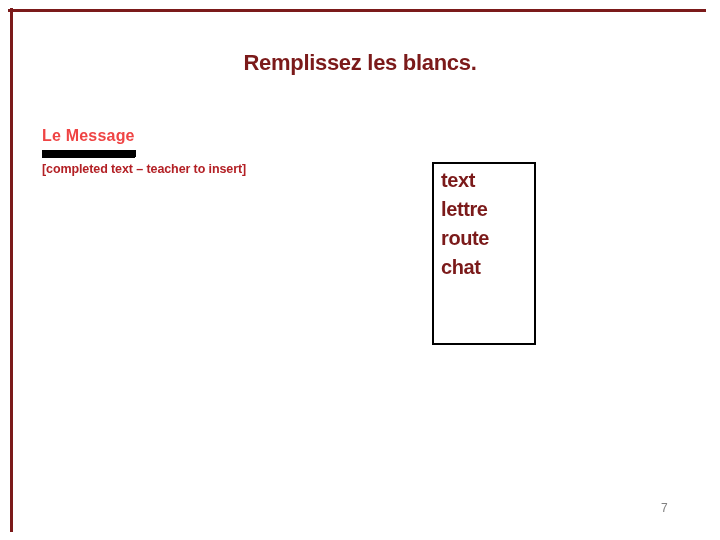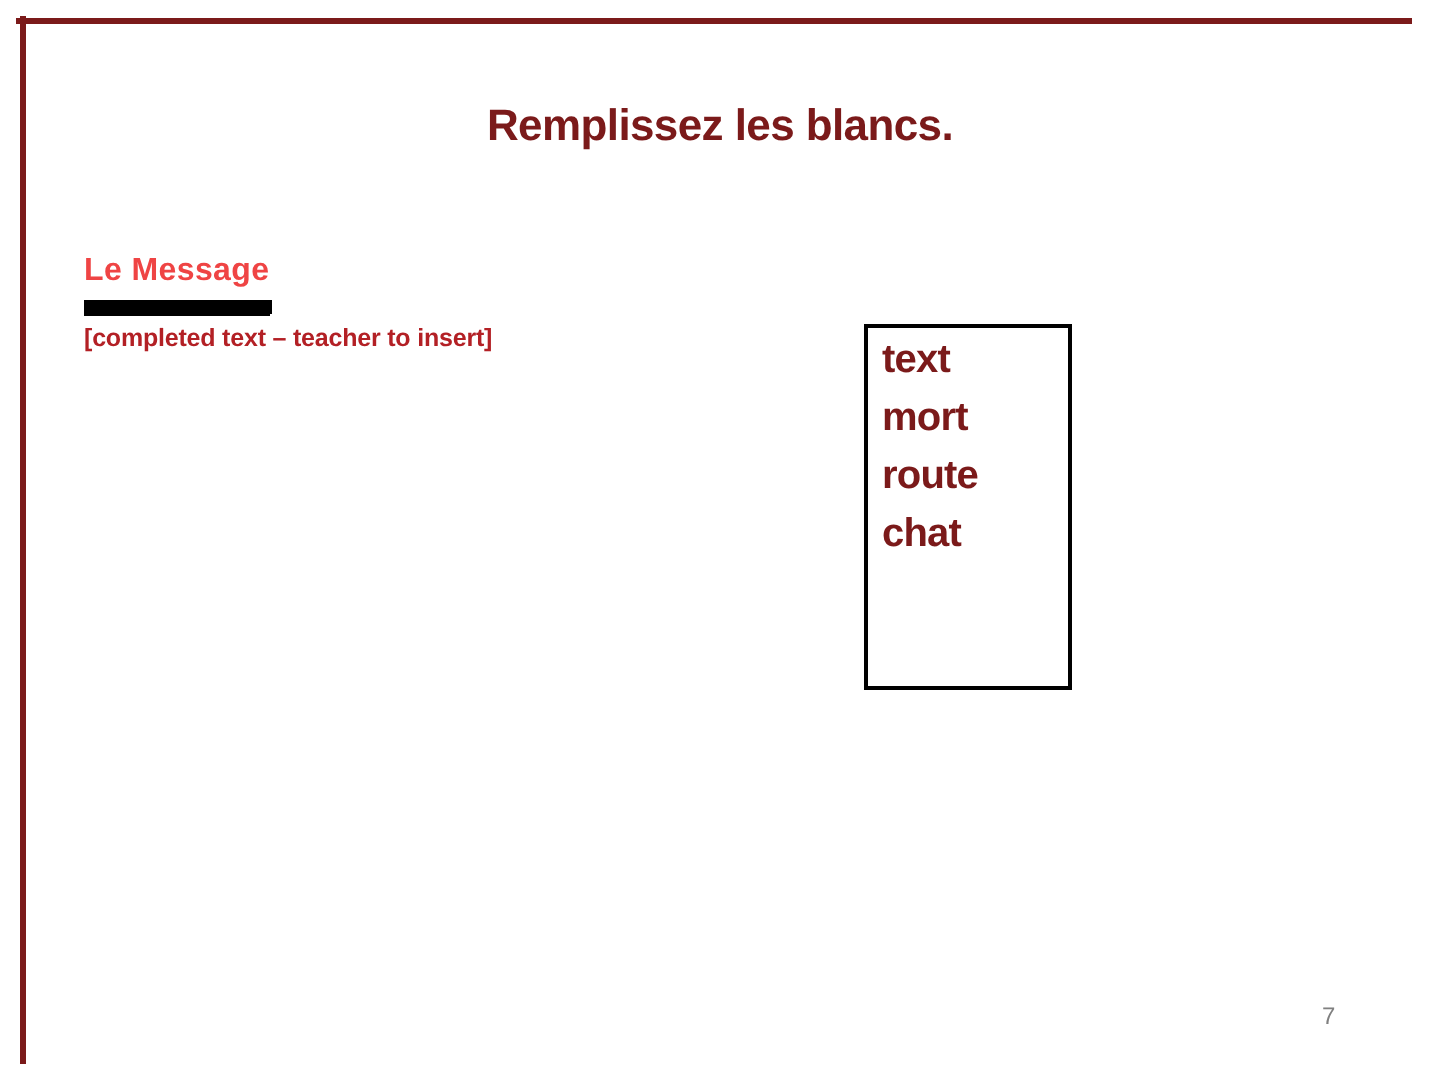--- a/index.html
+++ b/index.html
@@ -108,19 +108,19 @@
 
   <h1 class="title">Remplissez les blancs.</h1>
 
   <span class="section-heading">Le Message</span>
   <div class="heading-bar"></div>
 
   <div class="teacher-note">[completed text – teacher to insert]</div>
 
   <div class="word-bank">
       <div class="word-item">text</div>
-      <div class="word-item">mort</div>
+      <div class="word-item">lettre</div>
       <div class="word-item">route</div>
       <div class="word-item">chat</div>
     </div>
 
   <div class="page-number">7</div>
 </div>
 
 </body></html>

